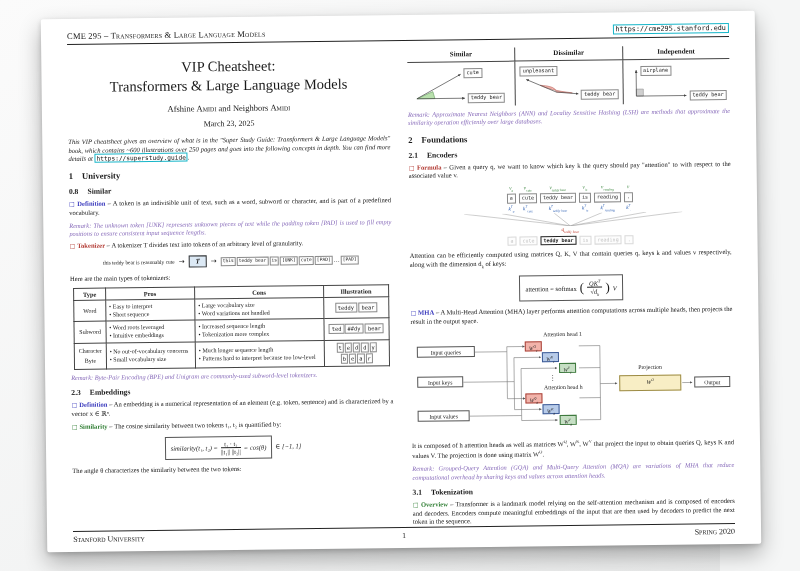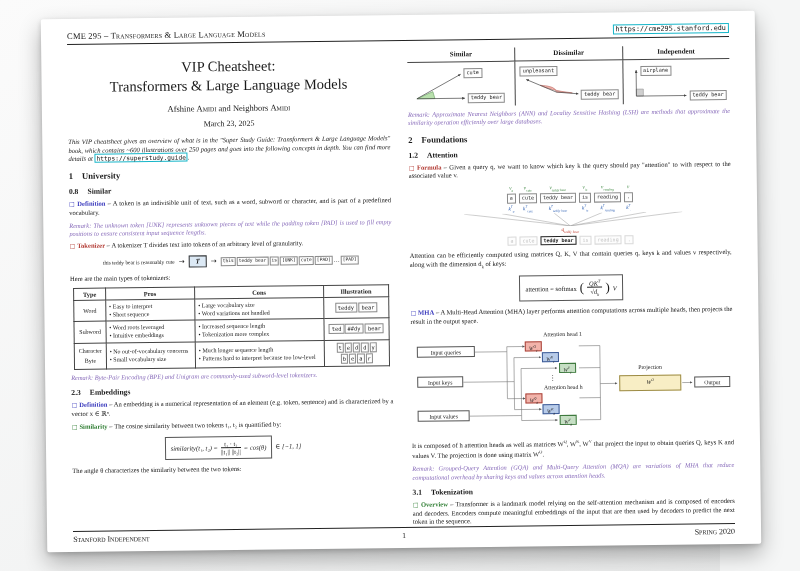--- a/index.html
+++ b/index.html
@@ -323,21 +323,21 @@
             <span class="tok" style="left:66px;top:31px">teddy bear</span>
           </div>
         </div>
 
         <p class="remark">Remark: Approximate Nearest Neighbors (ANN) and Locality Sensitive Hashing (LSH) are methods that approximate the similarity operation efficiently over large databases.</p>
 
         <div class="h1">
           <span class="num">2</span><span>Foundations</span>
         </div>
         <div class="h2">
-          <span class="num">1.2</span><span>Attention</span>
+          <span class="num">2.1</span><span>Encoders</span>
         </div>
 
         <p class="para">
           <b class="kw red"><span class="sq">□</span><span>Formula</span></b>
           <span>– Given a query q, we want to know which key k the query should pay "attention" to with respect to the associated value v.</span>
         </p>
 
         <div class="attn">
           <div class="attnrow">
             <div class="attncol">
@@ -457,18 +457,18 @@
         </div>
 
         <p class="para">
           <b class="kw green"><span class="sq">□</span><span>Overview</span></b>
           <span>– Transformer is a landmark model relying on the self-attention mechanism and is composed of encoders and decoders. Encoders compute meaningful embeddings of the input that are then used by decoders to predict the next token in the sequence.</span>
         </p>
       </div>
     </div>
 
     <div class="pg-footer">
-      <span class="sc">Stanford Independent</span>
+      <span class="sc">Stanford University</span>
       <span class="pageno">1</span>
       <span class="sc">Spring 2020</span>
     </div>
   </div>
 </div>
 
 </body></html>

